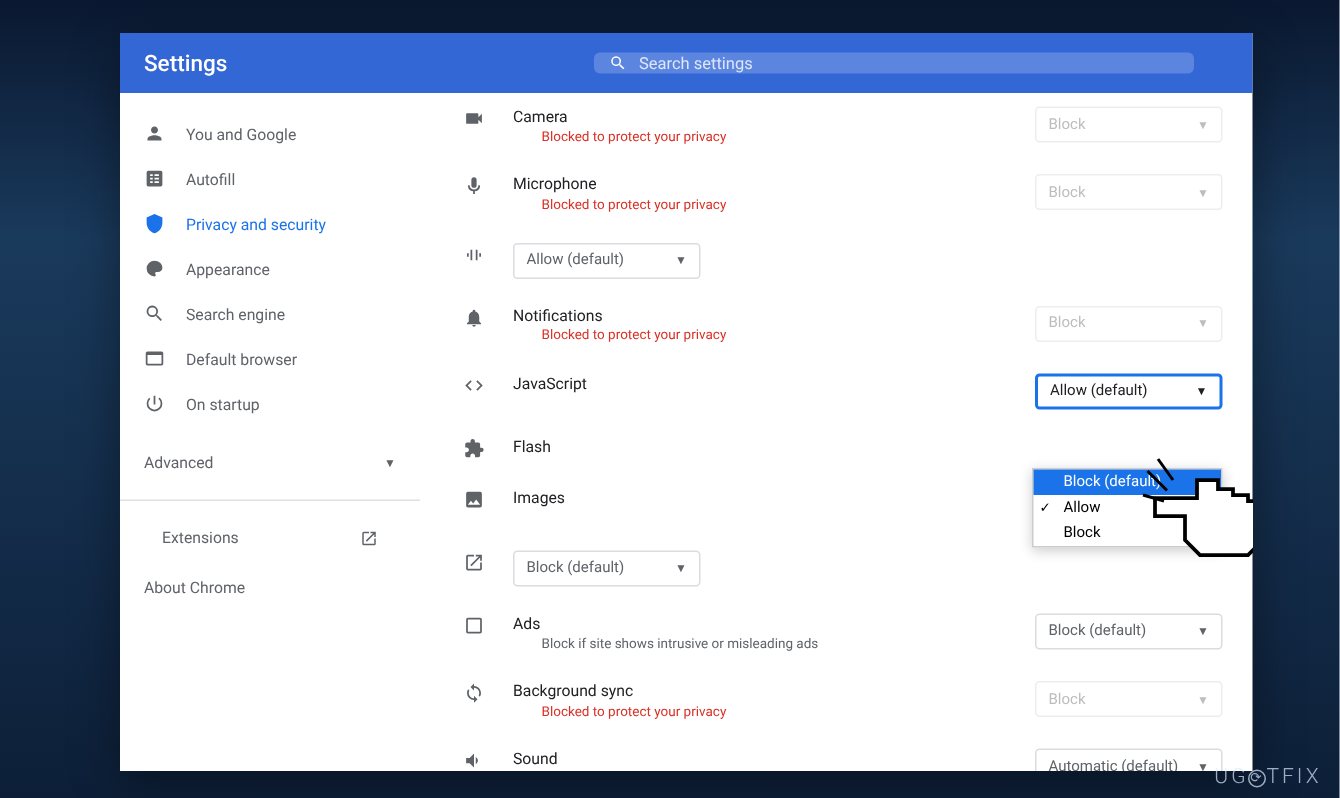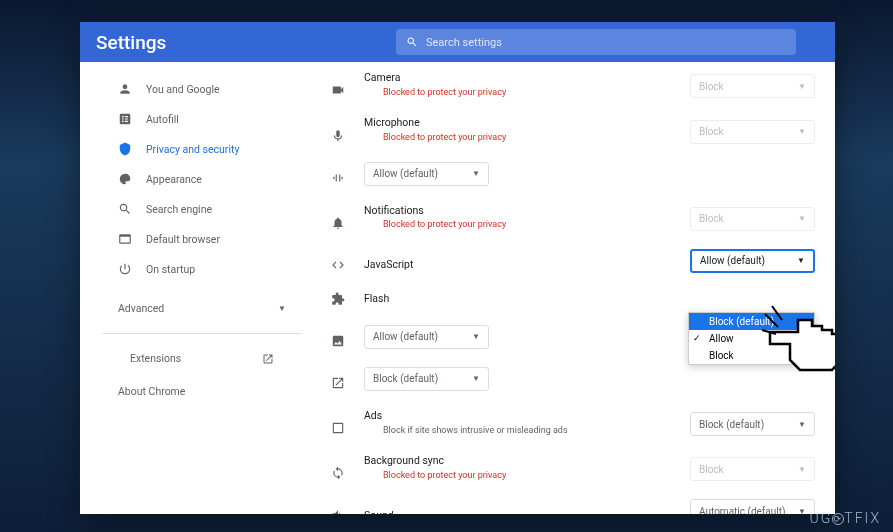--- a/index.html
+++ b/index.html
@@ -1,35 +1,35 @@
 <!DOCTYPE html>
 <html><head>
   <meta charset="utf-8">
   <style>
     * { margin: 0; padding: 0; box-sizing: border-box; font-family: -apple-system, BlinkMacSystemFont, "Segoe UI", Roboto, Arial, sans-serif; }
     body { background: linear-gradient(180deg, #0a1830 0%, #1a3a5c 30%, #0d1f38 100%); width: 893px; height: 532px; overflow: hidden; position: relative; }
     .window { position: absolute; top: 22px; left: 80px; right: 58px; bottom: 18px; background: #fff; box-shadow: 0 8px 30px rgba(0,0,0,0.4); display: flex; flex-direction: column; }
     .header { background: #3367d6; height: 40px; display: flex; align-items: center; padding: 0 16px; color: #fff; }
-    .header-title { font-size: 19px; font-weight: 500; width: 300px; }
-    .search-box { flex: 1; max-width: 400px; background: rgba(255,255,255,0.2); border-radius: 4px; height: 26px; display: flex; align-items: center; padding: 0 10px; }
+    .header-title { font-size: 15px; font-weight: 500; width: 300px; }
+    .search-box { flex: 1; max-width: 400px; background: rgba(255,255,255,0.2); border-radius: 4px; height: 14px; display: flex; align-items: center; padding: 0 10px; }
     .search-icon { margin-right: 8px; fill: #fff; }
     .search-input { background: transparent; border: none; color: #fff; font-size: 11px; flex: 1; outline: none; }
     .search-input::placeholder { color: rgba(255,255,255,0.8); }
     .body { flex: 1; display: flex; overflow: hidden; }
-    .sidebar { width: 200px; padding: 12px 0; border-right: none; margin-left: 22px; }
+    .sidebar { width: 200px; padding: 12px 0; border-right: none; }
     .nav-item { display: flex; align-items: center; padding: 8px 16px; font-size: 10.5px; color: #5f6368; cursor: pointer; }
     .nav-item.active { color: #1a73e8; font-weight: 400; }
     .nav-icon { width: 14px; height: 14px; margin-right: 14px; display: flex; align-items: center; justify-content: center; }
     .nav-icon svg { width: 14px; height: 14px; fill: currentColor; }
     .advanced { display: flex; align-items: center; justify-content: space-between; padding: 10px 16px 10px 16px; font-size: 10.5px; color: #5f6368; margin-top: 8px; cursor: pointer; gap: 34px; }
     .sidebar-divider { height: 1px; background: #e0e0e0; margin: 8px 0; }
     .ext-row { display: flex; align-items: center; justify-content: space-between; padding: 10px 28px; font-size: 10.5px; color: #5f6368; cursor: pointer; }
     .about-row { padding: 10px 16px; font-size: 10.5px; color: #5f6368; cursor: pointer; }
     .content { flex: 1; overflow-y: auto; padding: 0 20px; position: relative; }
-    .permission-row { display: flex; align-items: flex-end; padding: 9px 0; border-bottom: none; position: relative; }
+    .permission-row { display: flex; align-items: flex-start; padding: 9px 0; border-bottom: none; position: relative; }
     .perm-icon { width: 16px; height: 16px; margin: 0 18px 0 8px; display: flex; align-items: center; justify-content: center; color: #5f6368; }
     .perm-icon svg { width: 14px; height: 14px; fill: currentColor; }
     .perm-text { flex: 1; }
     .perm-label { font-size: 10.5px; color: #202124; line-height: 1.4; }
     .perm-sub { font-size: 9px; color: #d93025; line-height: 1.4; margin-left: 19px; }
     .perm-sub.gray { color: #5f6368; }
     .perm-select { width: 125px; height: 24px; border: 1px solid #dadce0; border-radius: 3px; font-size: 10px; color: #5f6368; display: flex; align-items: center; justify-content: space-between; padding: 0 8px; cursor: pointer; position: relative; }
     .perm-select.faded { color: #bdbdbd; border-color: #ededed; }
     .perm-select.highlighted { border: 2px solid #1a73e8; color: #202124; }
     .chevron { font-size: 8px; color: inherit; }
@@ -216,20 +216,23 @@
           <div class="perm-label">Flash</div>
         </div>
       </div>
 
       <div class="permission-row">
         <span class="perm-icon">
             <svg viewBox="0 0 24 24">
               <path d="M21 19V5a2 2 0 0 0-2-2H5a2 2 0 0 0-2 2v14a2 2 0 0 0 2 2h14a2 2 0 0 0 2-2zM8.5 13.5l2.5 3.01L14.5 12l4.5 6H5l3.5-4.5z"></path>
             </svg>
           </span>
+        <div class="perm-text">
+          <div class="perm-label">Images</div>
+        </div>
         <div class="perm-select">
             <span>Allow (default)</span>
             <span class="chevron">▼</span>
           </div>
       </div>
 
       <div class="permission-row">
         <span class="perm-icon">
             <svg viewBox="0 0 24 24">
               <path d="M19 19H5V5h7V3H5a2 2 0 0 0-2 2v14a2 2 0 0 0 2 2h14a2 2 0 0 0 2-2v-7h-2v7zM14 3v2h3.59l-9.83 9.83 1.41 1.41L19 6.41V10h2V3h-7z"></path>

